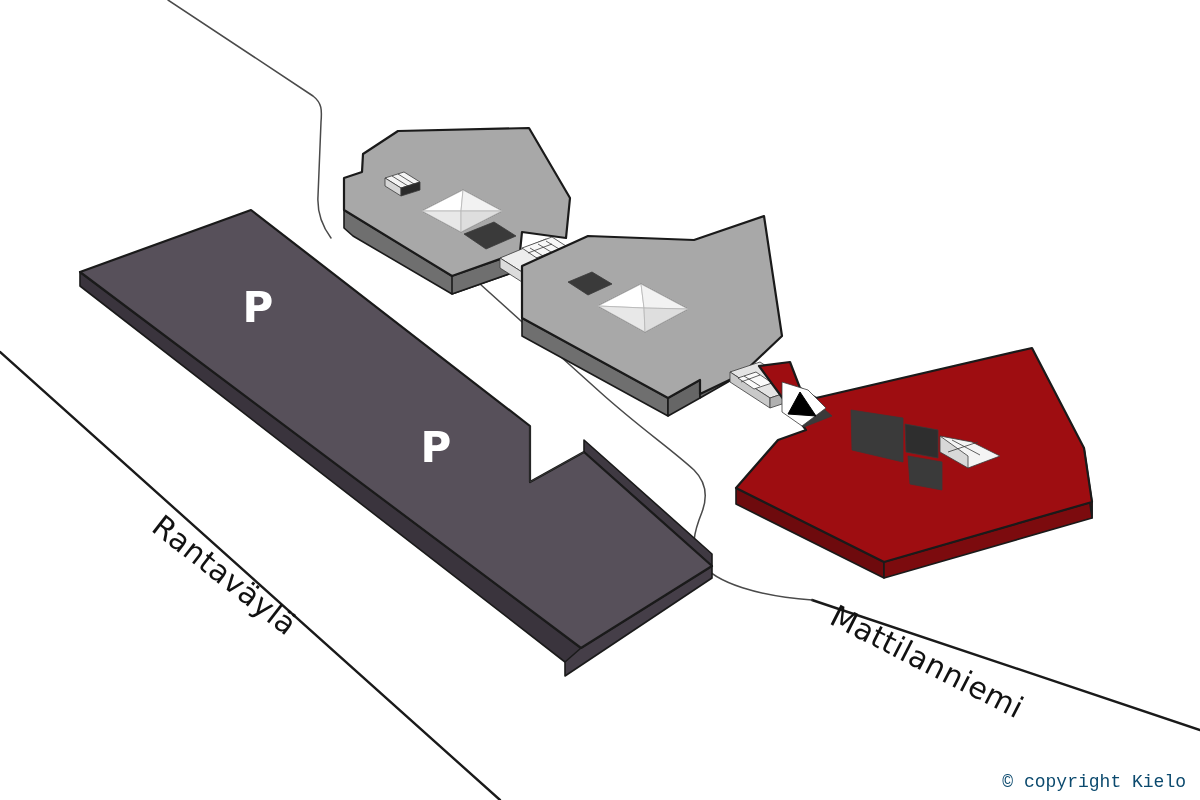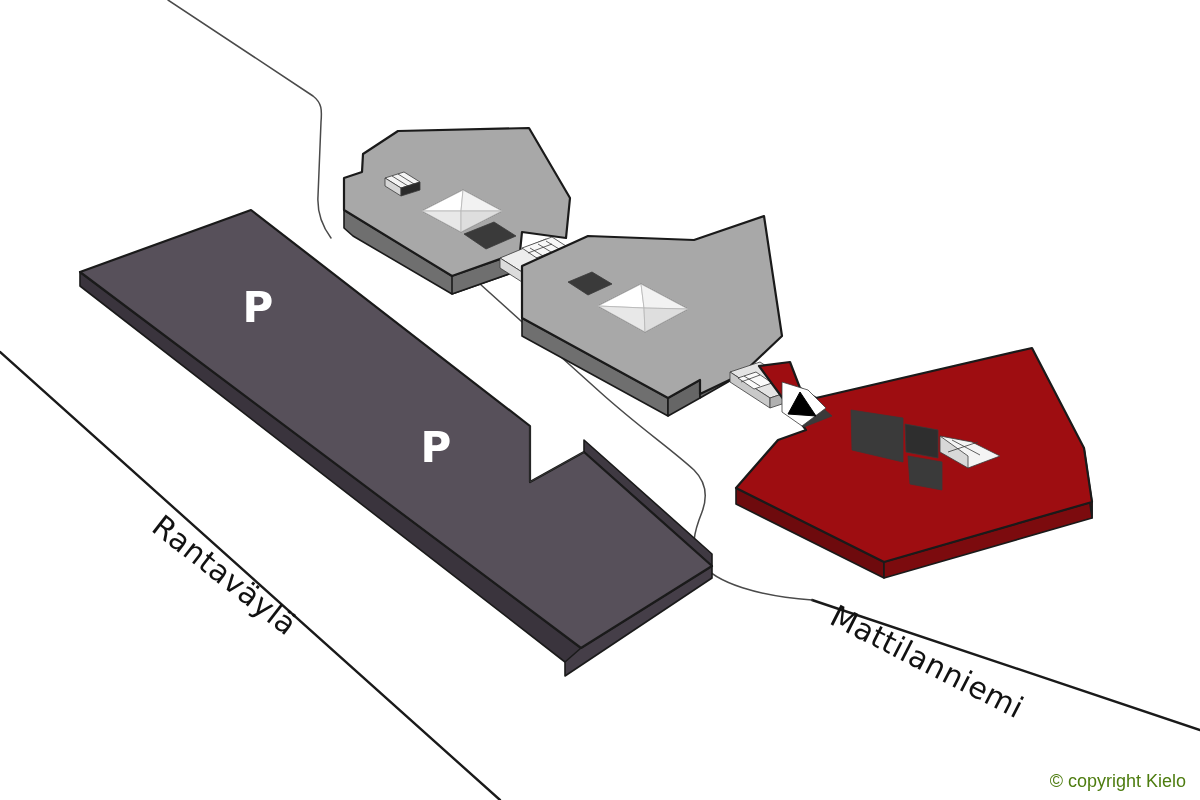--- a/index.html
+++ b/index.html
@@ -65,23 +65,23 @@
   .street-label {
     font-family: "DejaVu Sans", sans-serif;
     font-size: 30px;
     fill: #111111;
     letter-spacing: 0.5px;
   }
   #copyright {
     position: absolute;
     right: 14px;
     bottom: 8px;
-    font-family: Liberation Sans, sans-serif;
+    font-family: Liberation Mono, monospace;
     font-size: 18px;
-    color: #4d7c0f;
+    color: #0c4a6e;
     white-space: nowrap;
   }
 </style>
 </head>
 <body>
 
 <div id="map-root">
 
   <svg id="map-svg" viewBox="0 0 1200 800">
 

